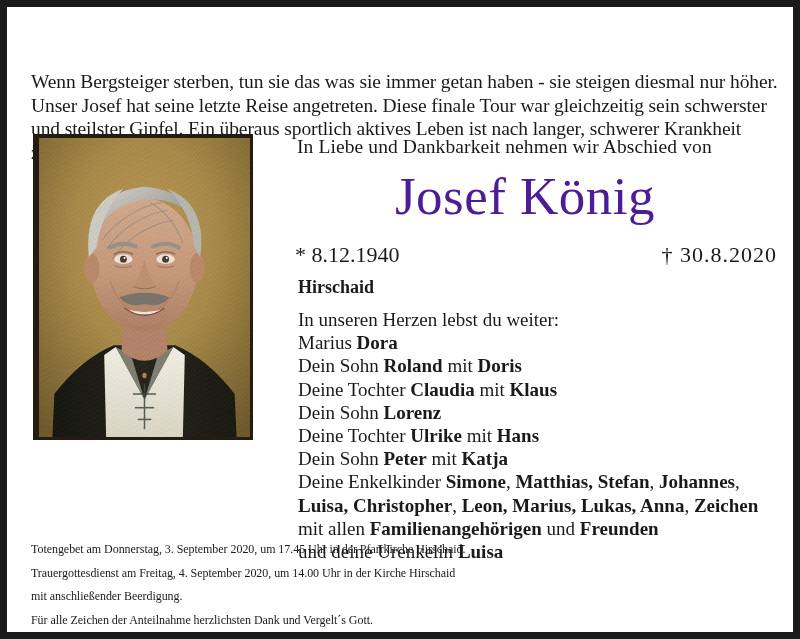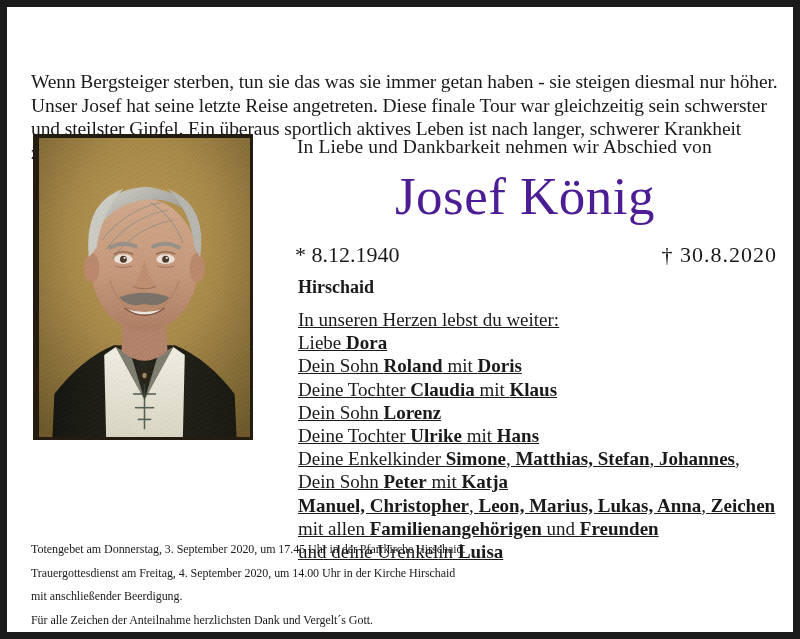--- a/index.html
+++ b/index.html
@@ -111,21 +111,20 @@
     font-weight: bold;
   }
 
   .family {
     position: absolute;
     left: 291px;
     top: 301px;
     width: 486px;
     font-size: 19px;
     line-height: 23.2px;
-    text-decoration: underline;
   }
   .family .fam-line { white-space: pre-wrap; }
   .family b { font-weight: bold; }
 
   .service {
     position: absolute;
     left: 24px;
     top: 531px;
     width: 756px;
     font-size: 12px;
@@ -244,28 +243,28 @@
   <div class="dates">
     <span class="date-item">* 8.12.1940</span>
     <span class="date-item dagger">† 30.8.2020</span>
   </div>
 
   <div class="place">Hirschaid</div>
 
   <div class="family">
     <div class="fam-line">In unseren Herzen lebst du weiter:</div>
     <div id="family-lines">
-        <div class="fam-line"><span>Liebe </span><b>Dora</b></div>
+        <div class="fam-line"><span>Marius </span><b>Dora</b></div>
         <div class="fam-line"><span>Dein Sohn </span><b>Roland</b><span> mit </span><b>Doris</b></div>
         <div class="fam-line"><span>Deine Tochter </span><b>Claudia</b><span> mit </span><b>Klaus</b></div>
         <div class="fam-line"><span>Dein Sohn </span><b>Lorenz</b></div>
         <div class="fam-line"><span>Deine Tochter </span><b>Ulrike</b><span> mit </span><b>Hans</b></div>
+        <div class="fam-line"><span>Dein Sohn </span><b>Peter</b><span> mit </span><b>Katja</b></div>
         <div class="fam-line"><span>Deine Enkelkinder </span><b>Simone</b><span>, </span><b>Matthias, Stefan</b><span>, </span><b>Johannes</b><span>,</span></div>
-        <div class="fam-line"><span>Dein Sohn </span><b>Peter</b><span> mit </span><b>Katja</b></div>
-        <div class="fam-line"><b>Manuel, Christopher</b><span>, </span><b>Leon, Marius, Lukas, Anna</b><span>, </span><b>Zeichen</b></div>
+        <div class="fam-line"><b>Luisa, Christopher</b><span>, </span><b>Leon, Marius, Lukas, Anna</b><span>, </span><b>Zeichen</b></div>
         <div class="fam-line"><span>mit allen </span><b>Familienangehörigen</b><span> und </span><b>Freunden</b></div>
         <div class="fam-line"><span>und deine Urenkelin </span><b>Luisa</b></div>
       </div>
   </div>
 
   <div class="service">Totengebet am Donnerstag, 3. September 2020, um 17.45 Uhr in der Pfarrkirche Hirschaid.
 Trauergottesdienst am Freitag, 4. September 2020, um 14.00 Uhr in der Kirche Hirschaid
 mit anschließender Beerdigung.
 Für alle Zeichen der Anteilnahme herzlichsten Dank und Vergelt´s Gott.</div>
 

